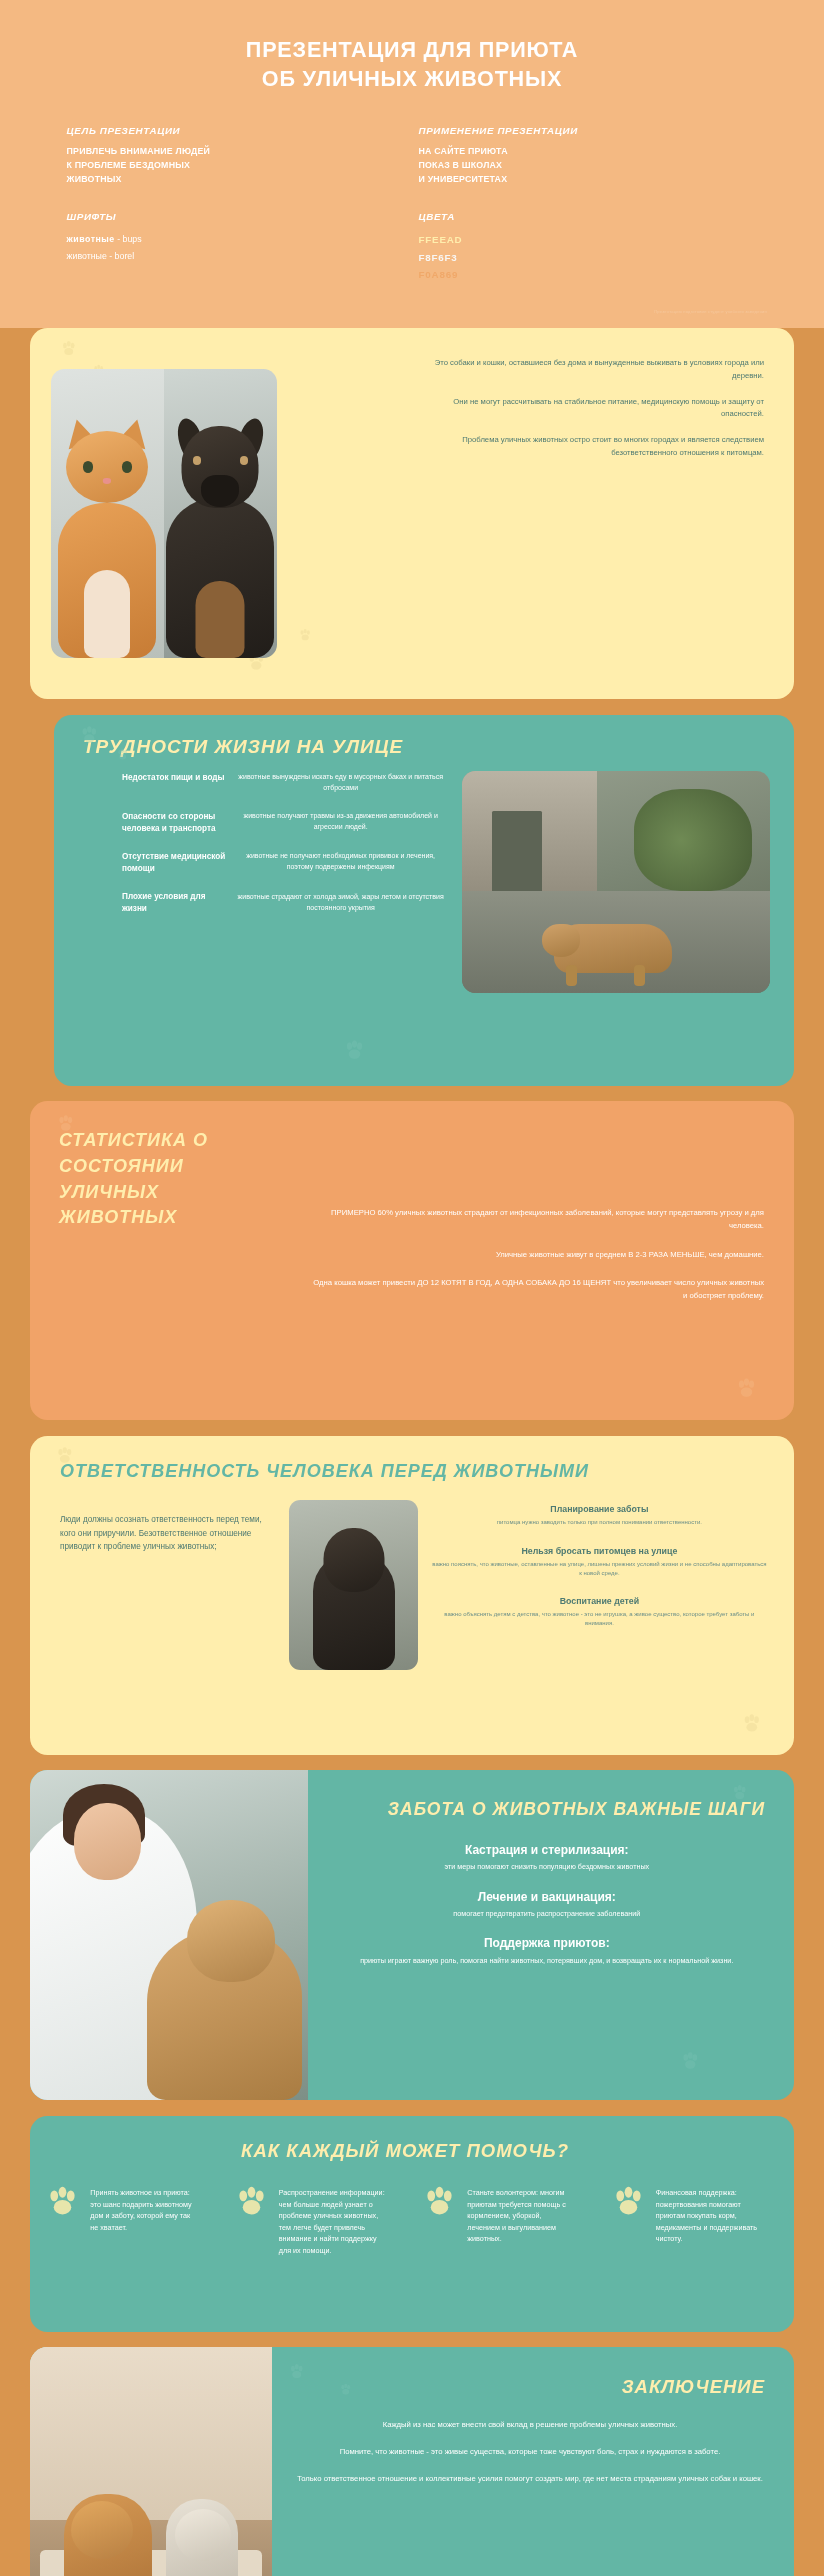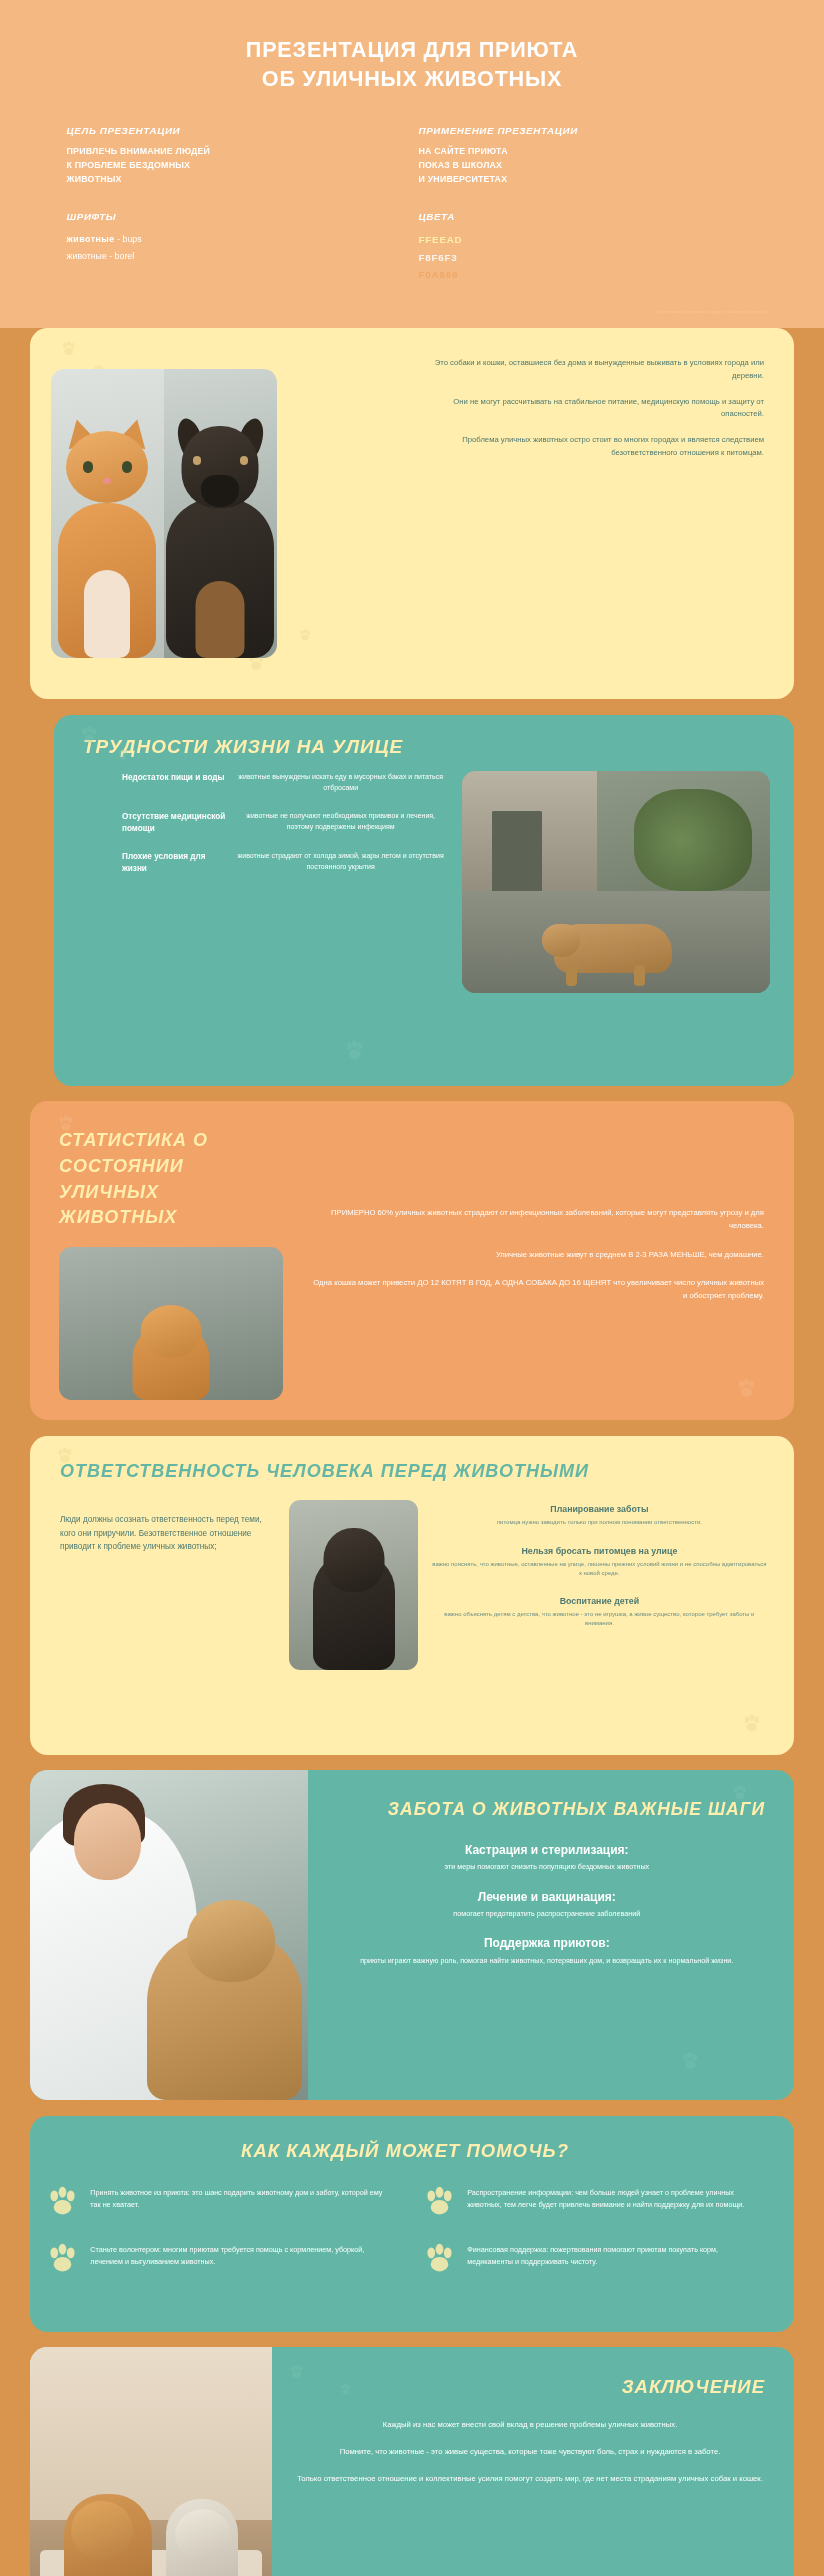--- a/index.html
+++ b/index.html
@@ -331,21 +331,21 @@
     width: 10.3px; height: 21.6px;
     background: #b08748; border-radius: 4.1px;
   }
 
   
   .s3 { display: flex; min-height: 319px; }
   .s3-left {
     width: 268px;
     padding: 27px 15.5px 20.6px 29px;
     display: flex;
-    flex-direction: column;
+    flex-direction: row;
     justify-content: space-between;
   }
   .s3-title {
     font-size: 18px;
     line-height: 1.42;
     margin-bottom: 16.5px;
   }
   .s3-photo {
     flex: 1;
     border-radius: 12.4px;
@@ -494,21 +494,21 @@
 
   
   .s6 { padding: 24px 30px 25px 16px; min-height: 216px; }
   .s6-title {
     text-align: center;
     font-size: 18.5px;
     margin-bottom: 23px;
   }
   .s6-grid {
     display: grid;
-    grid-template-columns: 1fr 1fr;
+    grid-template-columns: 1fr 1fr 1fr 1fr;
     gap: 24px 36px;
   }
   .s6-cell {
     display: flex;
     gap: 11.3px;
     align-items: flex-start;
   }
   .s6-paw {
     width: 33px; height: 33px;
     flex-shrink: 0;
@@ -761,20 +761,24 @@
         <div class="sec-title t-cream s2-title">трудности жизни на улице</div>
       </div>
 
       <div class="s2-body">
         <div class="s2-list">
           <div class="s2-row">
             <div class="s2-label">Недостаток пищи и воды</div>
             <div class="s2-desc">животные вынуждены искать еду в мусорных баках и питаться отбросами</div>
           </div>
           <div class="s2-row">
+            <div class="s2-label">Опасности со стороны человека и транспорта</div>
+            <div class="s2-desc">животные получают травмы из-за движения автомобилей и агрессии людей.</div>
+          </div>
+          <div class="s2-row">
             <div class="s2-label">Отсутствие медицинской помощи</div>
             <div class="s2-desc">животные не получают необходимых прививок и лечения, поэтому подвержены инфекциям</div>
           </div>
           <div class="s2-row">
             <div class="s2-label">Плохие условия для жизни</div>
             <div class="s2-desc">животные страдают от холода зимой, жары летом и отсутствия постоянного укрытия</div>
           </div>
         </div>
 
         <div class="s2-photo">

